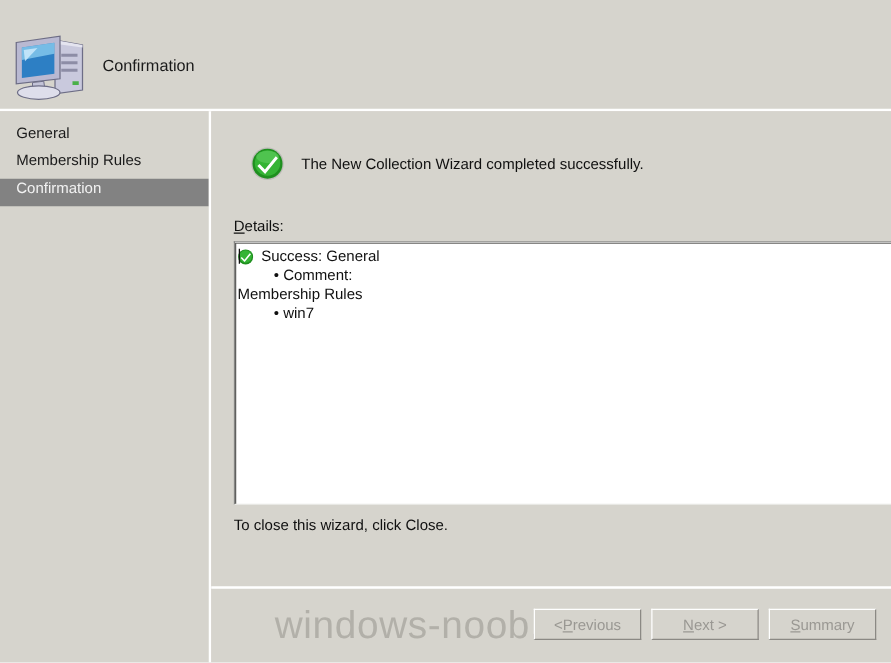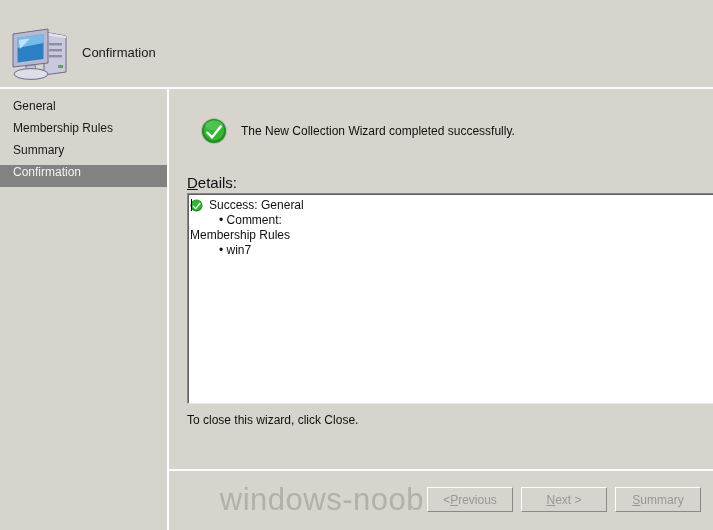--- a/index.html
+++ b/index.html
@@ -159,21 +159,21 @@
     margin-left: 13px;
     font-size: 12px;
     color: #101010;
     font-family: "Liberation Sans", sans-serif;
   }
 
   .details-label {
     position: absolute;
     left: 18px;
     top: 85px;
-    font-size: 15px;
+    font-size: 12px;
     color: #101010;
     font-family: "Liberation Sans", sans-serif;
   }
   .akey { text-decoration: underline; }
 
   .details-box {
     position: absolute;
     left: 18px;
     top: 104px;
     width: 568px;
@@ -320,23 +320,20 @@
   <div class="header-rule"></div>
 
   <div class="body-area">
 
     <div class="sidebar">
       <div class="side-item">
         <span>General</span>
       </div>
       <div class="side-item">
         <span>Membership Rules</span>
-      </div>
-      <div class="side-item">
-        <span>Summary</span>
       </div>
       <div class="side-item active">
         <span>Confirmation</span>
       </div>
     </div>
     <div class="sidebar-divider"></div>
 
     <div class="main">
 
       <div class="success-row">

